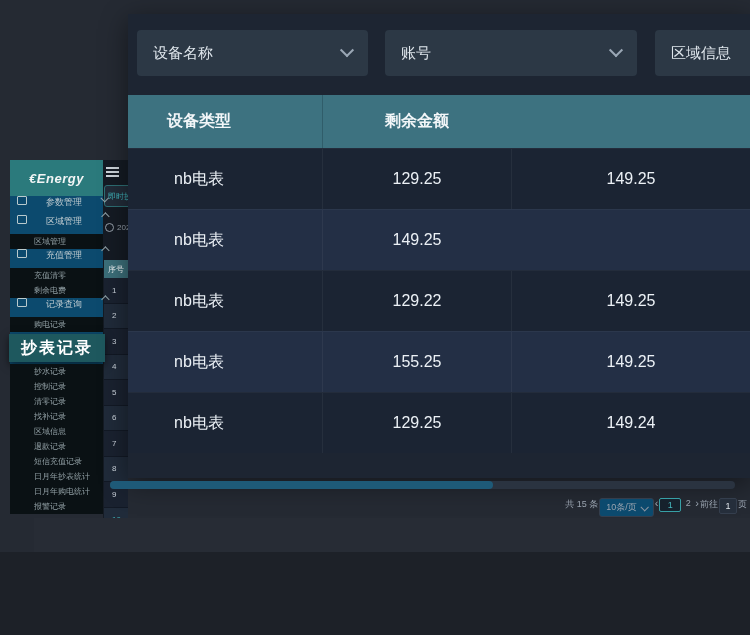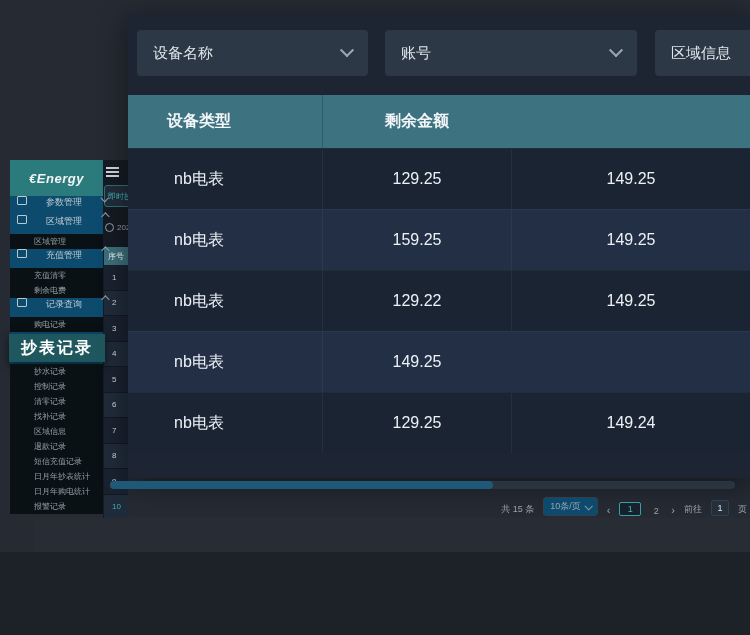--- a/index.html
+++ b/index.html
@@ -13,21 +13,21 @@
   
   .strip{position:absolute;left:103px;top:160px;width:25px;height:358px;background:#151b24;overflow:hidden;}
   .hamb{position:absolute;left:3px;top:7px;width:13px;}
   .hamb div{height:2px;margin-bottom:2px;background:#cfd6dd;}
   .instant{position:absolute;left:1px;top:25px;width:34px;height:20px;background:#222c39;
            border:1px solid #2e6f75;border-radius:3px;color:#3fb3ba;font-size:8px;
            display:flex;align-items:center;padding-left:3px;white-space:nowrap;}
   .daterow{position:absolute;left:2px;top:63px;display:flex;align-items:center;gap:3px;
            color:#98a2ad;font-size:8px;white-space:nowrap;}
   .clock{width:7px;height:7px;border:1px solid #98a2ad;border-radius:50%;flex:0 0 auto;}
-  .serial{position:absolute;left:1px;top:87px;width:34px;}
+  .serial{position:absolute;left:1px;top:100px;width:34px;}
   .shead{height:18px;background:#3c6f7a;color:#eef3f5;font-size:8px;display:flex;align-items:center;padding-left:4px;}
   .srow{height:25.5px;display:flex;align-items:center;padding-left:8px;font-size:8px;
         color:#cdd5dd;background:#1a2230;box-sizing:border-box;border-bottom:1px solid #121925;}
   .srow.alt{background:#202b3a;}
   .srow.cur{color:#3fb3ba;}
 
   
   .sidebar{position:absolute;left:10px;top:160px;width:93px;height:328px;background:#0c4a6e;}
   .logo{height:36px;background:#2b7a7c;display:flex;align-items:center;justify-content:center;
         color:#f2f5f5;font-style:italic;font-weight:bold;font-size:13px;letter-spacing:.5px;}
@@ -59,21 +59,21 @@
   .trow{display:grid;grid-template-columns:194px 189px 239px;height:61px;background:#1b2433;
         border-top:1px solid rgba(255,255,255,.04);box-sizing:border-box;}
   .trow.alt{background:#232f45;}
   .trow .cell{display:flex;align-items:center;justify-content:center;color:#ecf1f6;font-size:16px;
               border-left:1px solid rgba(255,255,255,.05);box-sizing:border-box;}
   .trow .cell.c0{border-left:none;padding-right:52px;}
 
   
   .hscroll{position:absolute;left:110px;top:481px;width:625px;height:8px;background:#2a3340;border-radius:4px;}
   .hthumb{width:383px;height:8px;background:#1e5a78;border-radius:4px;}
-  .pagin{position:absolute;top:498px;right:3px;height:18px;display:flex;align-items:flex-end;gap:9px;
+  .pagin{position:absolute;top:498px;right:3px;height:18px;display:flex;align-items:flex-start;gap:1px;
          color:#99a3af;font-size:9px;white-space:nowrap;}
   .psize{display:flex;align-items:center;gap:4px;background:#0c4a6e;border:1px solid #343e4d;
          border-radius:3px;padding:2px 6px;}
   .tchev{width:5px;height:5px;border-right:1.5px solid #8a94a0;border-bottom:1.5px solid #8a94a0;
          transform:rotate(45deg) translateY(-1px);}
   .parrow{font-size:11px;line-height:1;}
   .pnum{min-width:12px;text-align:center;}
   .pnum.active{border:1px solid #37a0a6;color:#45b6bc;border-radius:2px;padding:1px 4px;background:#16212c;}
   .pgoto{width:16px;height:14px;background:#252e3b;border:1px solid #343e4d;border-radius:2px;
          color:#dfe5ea;display:flex;align-items:center;justify-content:center;font-size:9px;}
@@ -230,30 +230,30 @@
         <div class="cell">剩余金额</div>
       </div>
 
       <div class="trow">
         <div class="cell c0">nb电表</div>
         <div class="cell">129.25</div>
         <div class="cell">149.25</div>
       </div>
       <div class="trow alt">
         <div class="cell c0">nb电表</div>
-        <div class="cell">159.25</div>
         <div class="cell">149.25</div>
       </div>
       <div class="trow">
         <div class="cell c0">nb电表</div>
         <div class="cell">129.22</div>
         <div class="cell">149.25</div>
       </div>
       <div class="trow alt">
         <div class="cell c0">nb电表</div>
+        <div class="cell">155.25</div>
         <div class="cell">149.25</div>
       </div>
       <div class="trow">
         <div class="cell c0">nb电表</div>
         <div class="cell">129.25</div>
         <div class="cell">149.24</div>
       </div>
     </div>
   </section>
 

